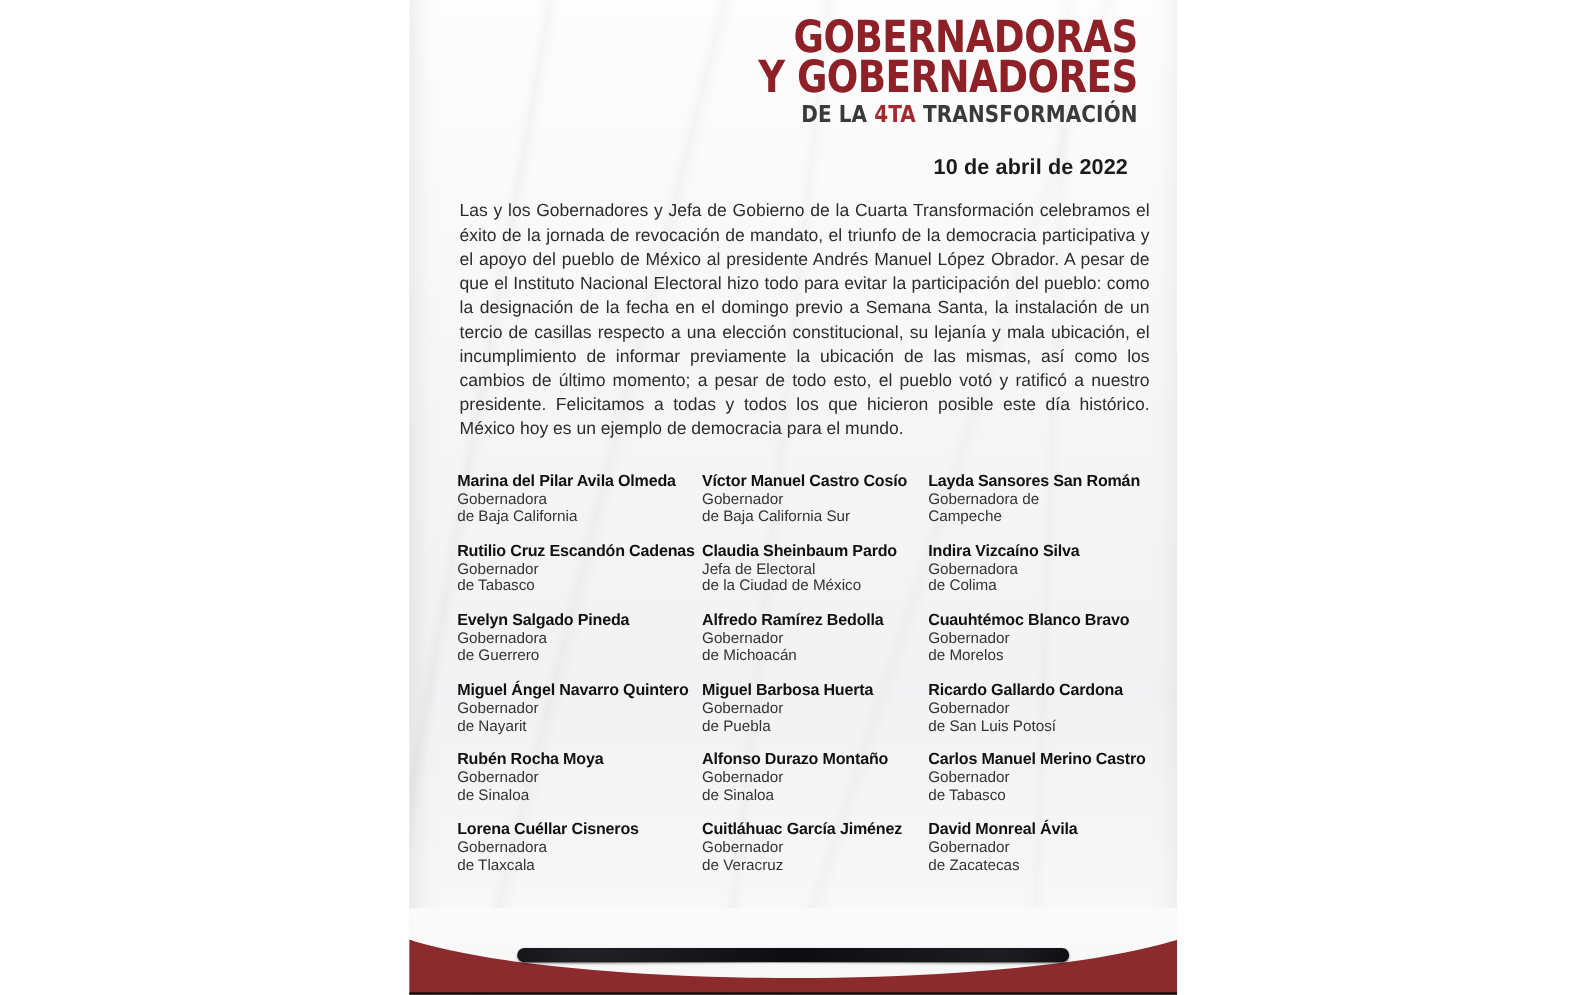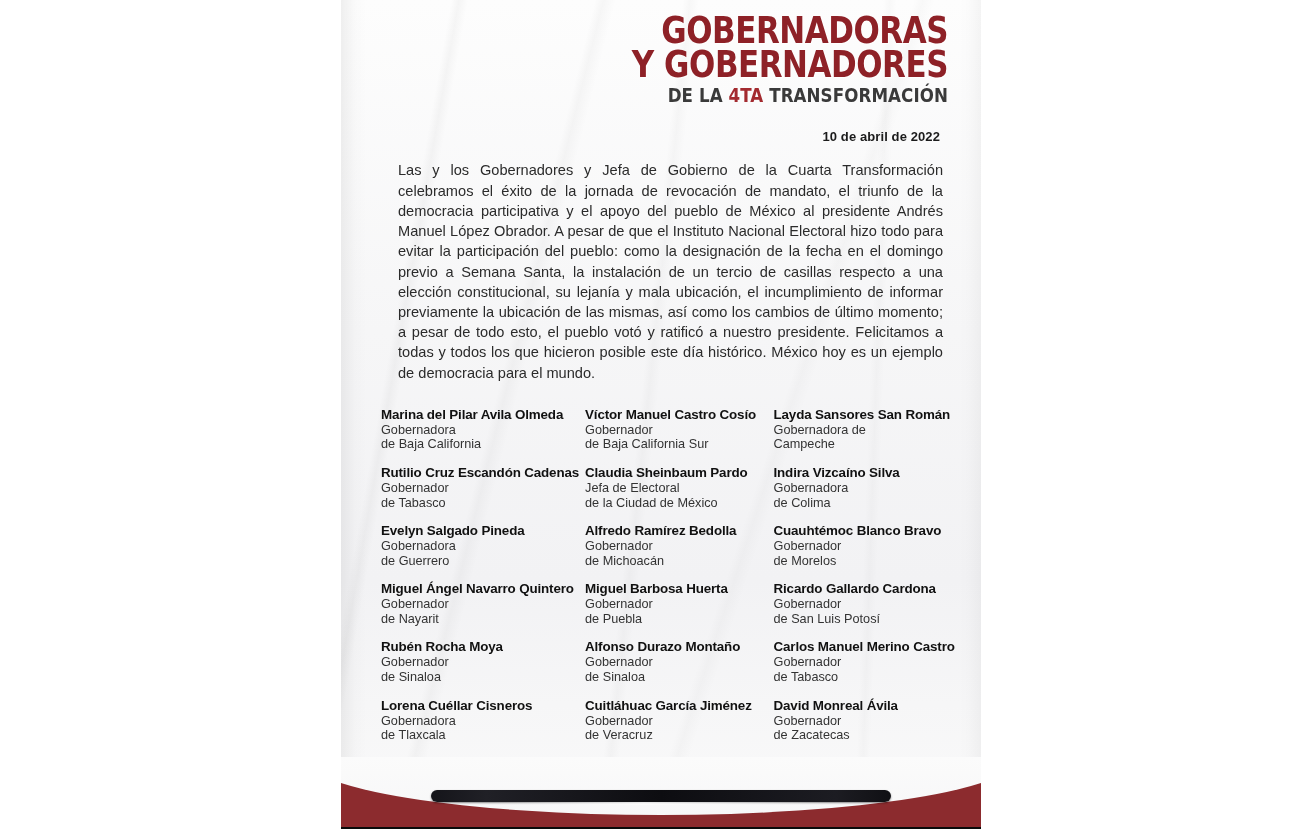--- a/index.html
+++ b/index.html
@@ -94,37 +94,37 @@
     transform-origin: right center;
     white-space: nowrap;
   }
   .mast-l3 .accent { color: #a32a2f; }
 
   
   .date-line {
     margin-top: 22px;
     text-align: right;
     padding-right: 20px;
-    font-size: 13px;
+    font-size: 18px;
     font-weight: 700;
     color: #1b1b1b;
     letter-spacing: 0.1px;
   }
 
   
   .body-copy {
     margin-top: 16px;
     padding: 0 2px 0 20px;
     font-size: 14.6px;
     line-height: 20.2px;
     color: #2b2b2b;
     text-align: justify;
     text-justify: inter-word;
   }
-  .body-copy p { margin: 15px; }
+  .body-copy p { margin: 0; }
   .body-copy p.second {
     margin-top: 20px;
     text-align: left;
   }
 
   
   .signers {
     margin-top: 24px;
     padding: 0 4px 0 18px;
     display: grid;

